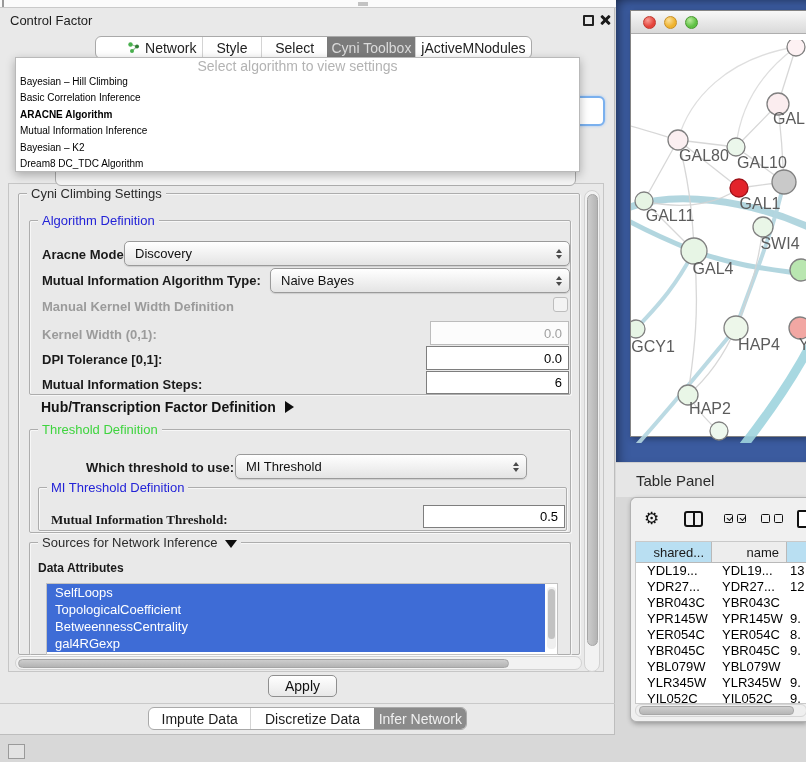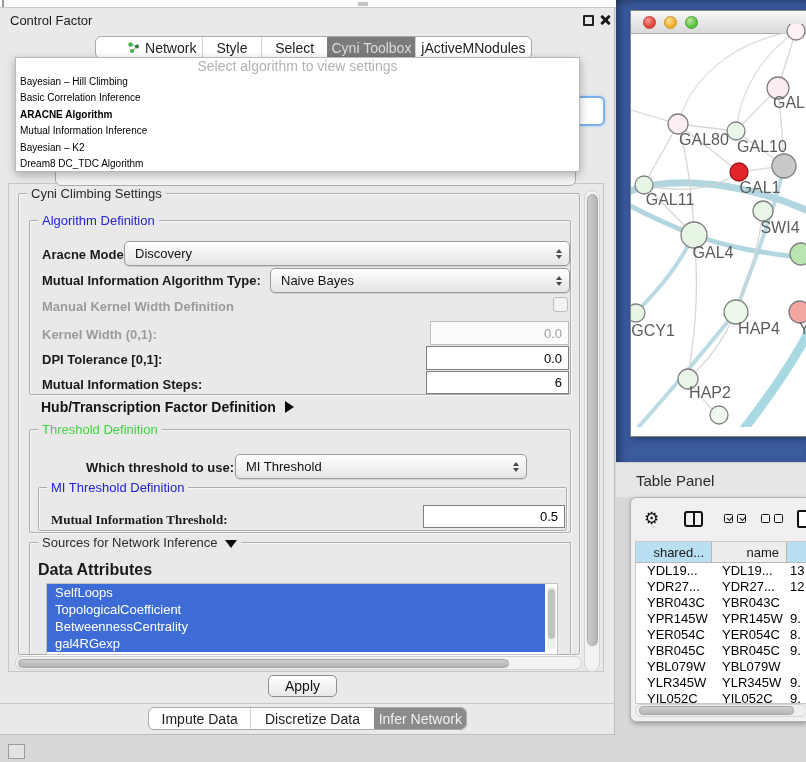--- a/index.html
+++ b/index.html
@@ -99,21 +99,21 @@
   .desktop { left:616px; top:0; width:190px; height:462px; background:#3b5b9f;
              box-shadow:inset 10px 0 12px -8px rgba(0,0,0,.45), inset 0 8px 10px -7px rgba(0,0,0,.35); }
   .netwin { left:630px; top:10px; width:176px; height:427px; background:#fff;
             border:1px solid #848484; border-right:none; box-shadow:2px 2px 6px rgba(0,0,0,.35); }
   .nw-titlebar { position:absolute; left:0; top:0; width:100%; height:23px;
                  background:linear-gradient(#f8f8f8,#d9d9d9); border-bottom:1px solid #aeaeae; }
   .tl { position:absolute; top:5px; width:13px; height:13px; border-radius:50%; }
   .tl.red { left:12px; background:radial-gradient(circle at 35% 30%, #f99d95, #e4443c 60%); border:1px solid #c0392f; }
   .tl.yel { left:33px; background:radial-gradient(circle at 35% 30%, #fbdf9a, #efb32f 60%); border:1px solid #c98f23; }
   .tl.grn { left:54px; background:radial-gradient(circle at 35% 30%, #b9eb9c, #5fc144 60%); border:1px solid #48982f; }
-  .nw-canvas { position:absolute; left:0; top:13px; width:176px; height:403px; overflow:hidden; }
+  .nw-canvas { position:absolute; left:0; top:29px; width:176px; height:403px; overflow:hidden; }
 
   .table-strip { left:616px; top:462px; width:190px; height:35px; background:#e6e6e6; border-top:1px solid #cfcfcf; }
   .table-strip span { position:absolute; left:20px; top:9px; font-size:15px; color:#2a2a2a; }
   .tablewin { left:630px; top:497px; width:176px; height:225px; background:#f0f0f0;
               border:1px solid #b2b2b2; border-right:none; border-radius:6px 0 0 6px; box-shadow:1px 2px 5px rgba(0,0,0,.3); }
   .tb-toolbar { position:absolute; left:0; top:8px; width:100%; height:30px; }
   .icon-gear { position:absolute; left:13px; top:2px; font-size:17px; color:#111; line-height:22px; }
   .icon-cols { position:absolute; left:53px; top:5px; width:19px; height:16px; border:2px solid #111; border-radius:3px; }
   .icon-cols::after { content:""; position:absolute; left:6.5px; top:0; width:2px; height:12px; background:#111; }
   .cbx-pair { position:absolute; top:8px; display:flex; gap:4px; }
@@ -253,21 +253,21 @@
           <span class="gtitle blue">MI Threshold Definition</span>
           <span class="lbl" style="left:12px; top:24px;font-family:Liberation Serif, serif;">Mutual Information Threshold:</span>
           <div class="field" style="left:384px; top:17px; width:142px; height:23px;">
             <span>0.5</span>
           </div>
         </div>
       </div>
 
       <div class="gbox" style="left:10px; top:348px; width:542px; height:113px; border-bottom:none;">
         <span class="gtitle"><span>Sources for Network Inference</span><span class="tri-down"></span></span>
-        <span class="lbl" style="left:8px; top:18px; font-size:16px;">Data Attributes</span>
+        <span class="lbl" style="left:8px; top:18px; font-size:12px;">Data Attributes</span>
         <div class="attr-list" style="left:16px; top:40px; width:512px; height:72px;" id="attr-list">
           <div class="list-vscroll">
               <div class="thumb"></div>
             </div>
         <div class="attr-item">SelfLoops</div>
             <div class="attr-item">TopologicalCoefficient</div>
             <div class="attr-item">BetweennessCentrality</div>
             <div class="attr-item">gal4RGexp</div>
           </div>
       </div>

